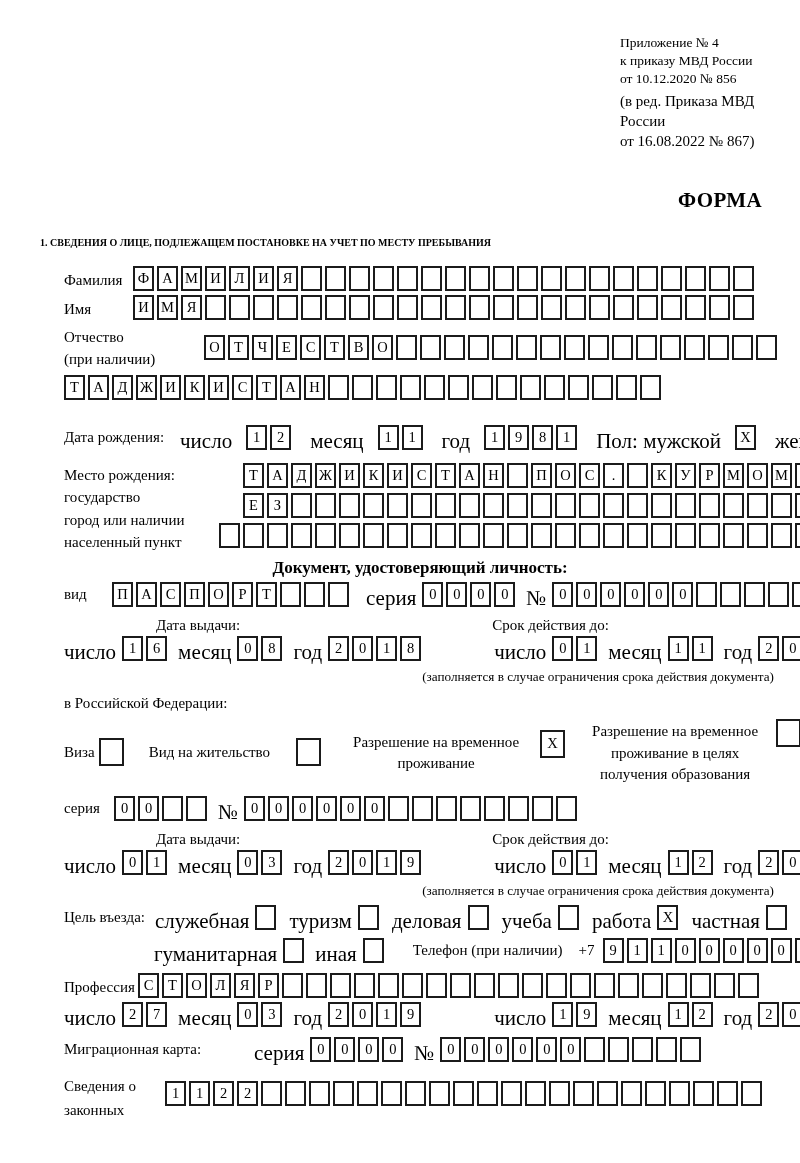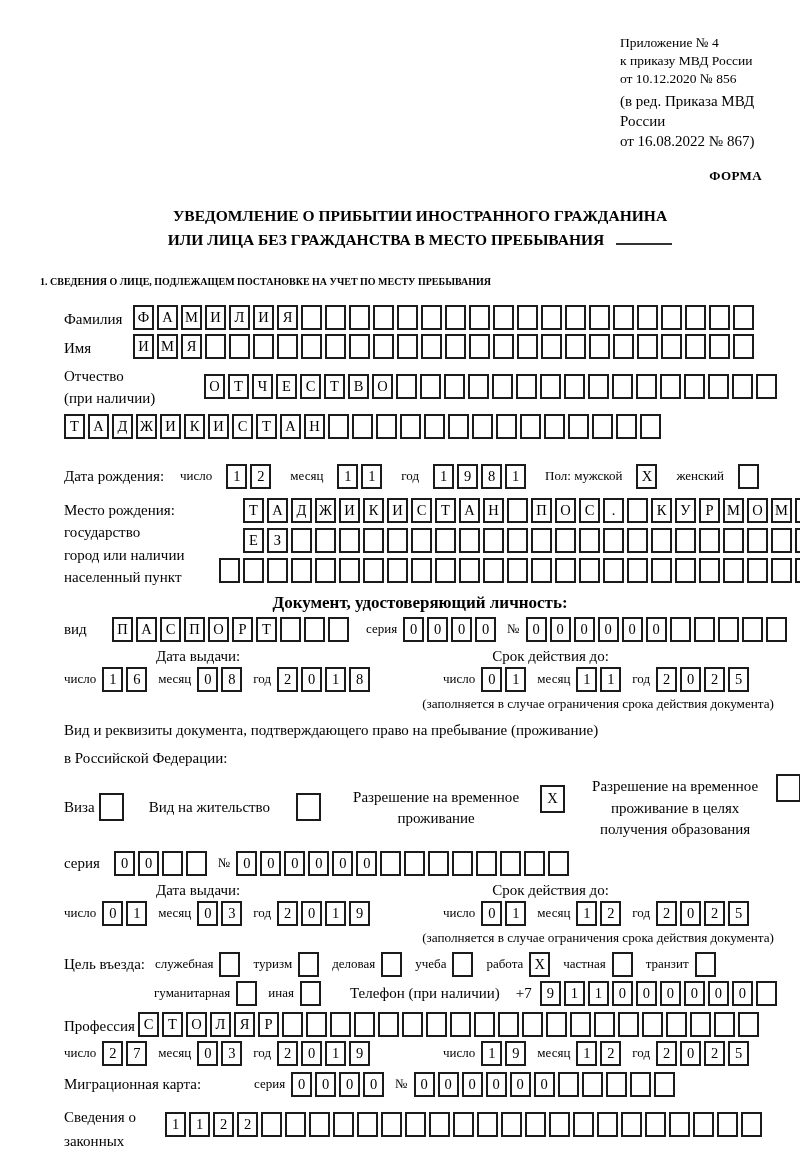--- a/index.html
+++ b/index.html
@@ -1,42 +1,42 @@
 <!DOCTYPE html>
 <html><head>
 <meta charset="utf-8">
 <style>
   html,body{margin:0;padding:0;background:#fff;}
   body{width:800px;height:1163px;font-family:"Liberation Serif","DejaVu Serif",serif;color:#000;overflow:hidden;}
   .page{position:relative;box-sizing:border-box;width:800px;height:1163px;padding:34px 24px 0 64px;}
   
   .hdr{margin-left:556px;font-size:13.5px;line-height:1.32;}
   .hdr .sub{font-size:15px;margin-top:5px;}
-  .forma{margin-top:16px;text-align:right;padding-right:14px;font-weight:bold;font-size:13px;letter-spacing:.4px;}
+  .forma{margin-top:36px;text-align:right;padding-right:14px;font-weight:bold;font-size:21px;letter-spacing:.4px;}
   
   .title{margin-top:20px;text-align:center;font-weight:bold;font-size:15.5px;line-height:1.55;}
   .blank{display:inline-block;width:56px;border-bottom:2px solid #333;height:13px;margin-left:12px;}
   .sec{margin-top:24px;margin-left:-24px;font-weight:bold;font-size:10px;white-space:nowrap;}
   .fields{margin-top:18px;}
   
   .frow{display:flex;align-items:center;margin-bottom:4px;}
   .flabel{flex:none;font-size:15px;padding-top:4px;}
   .flabel2{flex:none;font-size:15px;line-height:1.5;padding-top:2px;}
   .w68{width:69px;}
   .w-patr{width:140px;}
   .w-cit{width:118px;}
   .w-place{width:179px;}
   .w-prof{width:74px;}
   .stack .cells{margin-bottom:5px;}
   .shift{margin-left:-24px;}
   
   .cells{display:flex;flex:none;}
   .cell{box-sizing:border-box;flex:none;width:21px;height:25px;border:2px solid #1b1b1b;margin-right:3px;display:inline-flex;align-items:center;justify-content:center;font-size:14.5px;background:#fff;}
   .cb .cell{width:25px;height:28px;}
-  .il{font-size:13px;padding:4px 6px 0 8px;flex:none;}
+  .il{font-size:21px;padding:4px 6px 0 8px;flex:none;}
   .inline{align-items:flex-start;}
   
   .dhrow{display:flex;font-size:15px;margin:6px 0 2px 0;}
   .dh1{margin-left:92px;}
   .dh2{margin-left:252px;}
   .dgroup{display:flex;}
   .g2{margin-left:62px;}
   .note{font-size:13.2px;text-align:right;padding-right:2px;margin:1px 0 6px 0;}
   .intro{font-size:15px;margin:4px 0 2px 0;line-height:1.6;}
   
@@ -67,24 +67,20 @@
     <div>Приложение № 4</div>
     <div>к приказу МВД России</div>
     <div>от 10.12.2020 № 856</div>
     <div class="sub">
       <div>(в ред. Приказа МВД России</div>
       <div>от 16.08.2022 № 867)</div>
     </div>
   </div>
   <div class="forma">ФОРМА</div>
 
-  <div class="title">
-    <div>УВЕДОМЛЕНИЕ О ПРИБЫТИИ ИНОСТРАННОГО ГРАЖДАНИНА</div>
-    <div><span>ИЛИ ЛИЦА БЕЗ ГРАЖДАНСТВА В МЕСТО ПРЕБЫВАНИЯ</span><span class="blank"></span></div>
-  </div>
 
   <div class="sec">1. СВЕДЕНИЯ О ЛИЦЕ, ПОДЛЕЖАЩЕМ ПОСТАНОВКЕ НА УЧЕТ ПО МЕСТУ ПРЕБЫВАНИЯ</div>
 
   <div class="fields">
 
     <div class="frow">
       <div class="flabel w68">Фамилия</div>
       <div class="cells">
           <span class="cell">Ф</span>
           <span class="cell">А</span>
@@ -407,21 +403,20 @@
         <div class="cells">
             <span class="cell">2</span>
             <span class="cell">0</span>
             <span class="cell">2</span>
             <span class="cell">5</span>
           </div>
       </div>
     </div>
     <div class="note">(заполняется в случае ограничения срока действия документа)</div>
 
-    <div class="intro">Вид и реквизиты документа, подтверждающего право на пребывание (проживание)</div>
     <div class="intro">в Российской Федерации:</div>
 
     <div class="frow opts">
       <div class="opt">
         <span class="olabel">Виза</span>
         <div class="cells cb" style="margin-left:4px;">
             <span class="cell"></span>
           </div>
       </div>
       <div class="opt o2">

